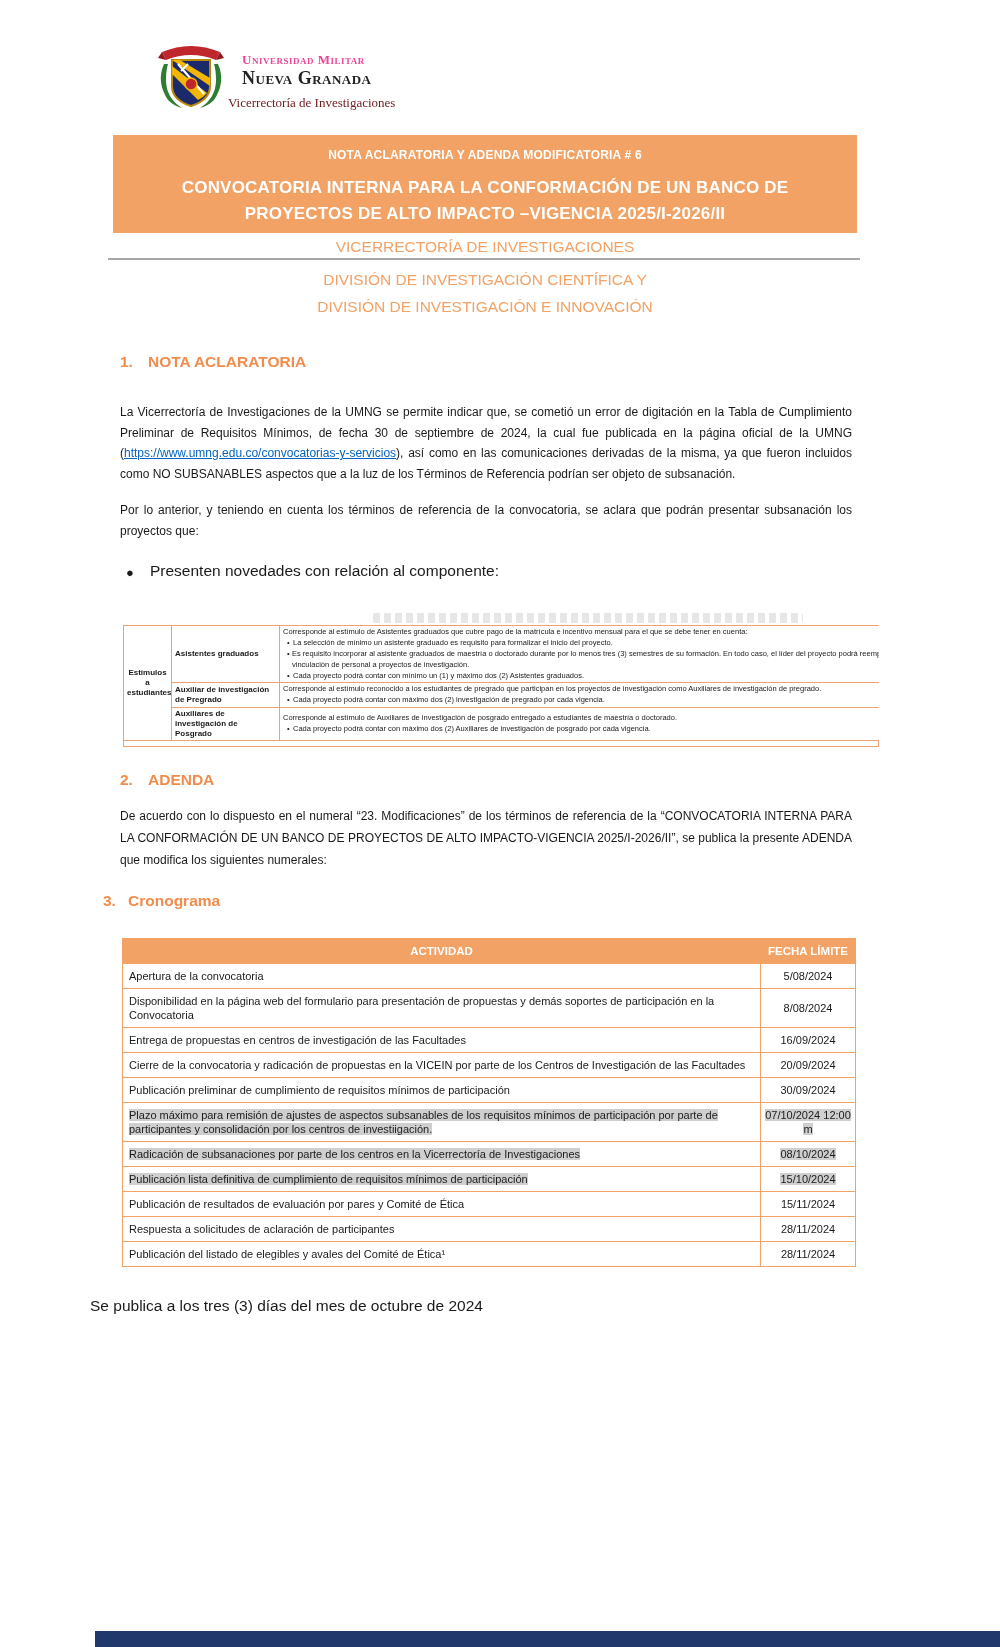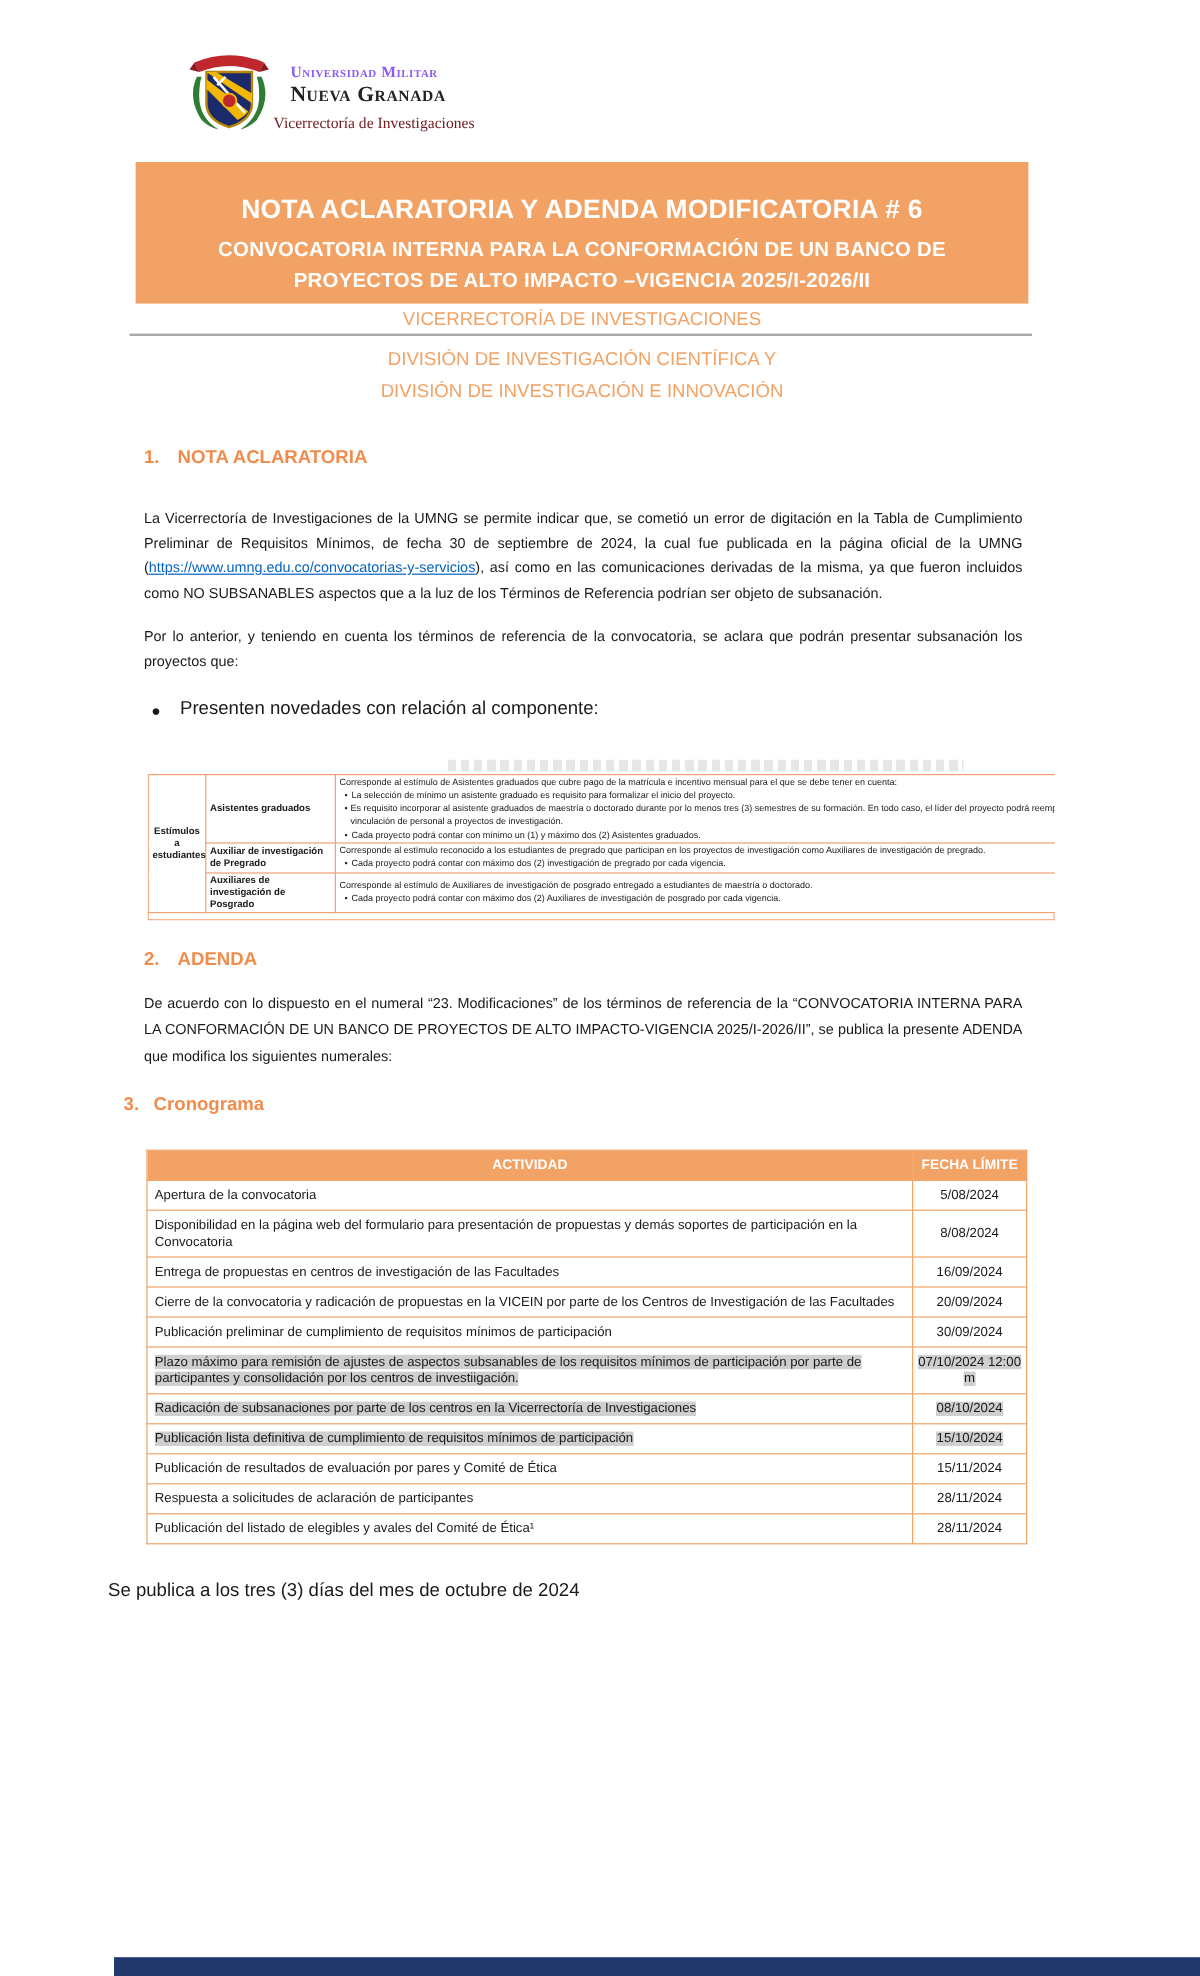--- a/index.html
+++ b/index.html
@@ -10,33 +10,33 @@
     background:#ffffff;
     font-family:"Liberation Sans", sans-serif;
     color:#1a1a1a;
     overflow:hidden;
   }
 
   
   .logo-row { display:flex; align-items:flex-start; margin:38px 0 0 152px; }
   .crest { width:78px; height:74px; flex:0 0 auto; }
   .logo-textcol { margin:14px 0 0 12px; }
-  .uni-line1 { font-family:"Liberation Serif", serif; font-weight:bold; font-size:13px; letter-spacing:.5px; color:#8b5cf6; }
+  .uni-line1 { font-family:"Liberation Serif", serif; font-weight:bold; font-size:13px; letter-spacing:.5px; color:#ec4899; }
   .uni-line2 { font-family:"Liberation Serif", serif; font-weight:bold; font-size:18px; letter-spacing:.5px; color:#222; }
   .dept-line { font-family:"Liberation Serif", serif; font-size:13px; color:#6e1a1e; margin:6px 0 0 -14px; }
 
   
   .banner {
     margin:23px 0 0 113px; width:744px;
     background:#F2A express; 
     background:#F2A264;
     color:#ffffff; text-align:center;
     padding:9px 14px 6px;
   }
-  .banner .t1 { font-size:22px; font-weight:bold; line-height:22px; letter-spacing:.2px;margin-top:20px; }
+  .banner .t1 { font-size:12px; font-weight:bold; line-height:22px; letter-spacing:.2px; }
   .banner .t2 { font-size:17px; font-weight:bold; line-height:26px; margin-top:9px; letter-spacing:.2px; }
 
   .subhead { width:744px; margin-left:113px; text-align:center; color:#F2A264; font-size:15.5px; }
   .subhead.l1 { margin-top:5px; }
   .divider { margin:2px 0 0 108px; width:752px; height:2px; background:#a8a8a8; }
   .subhead.l2 { margin-top:11px; }
   .subhead.l3 { margin-top:9px; }
 
   
   .sec-heading { display:flex; color:#F08C4C; font-weight:bold; font-size:15.5px; }

